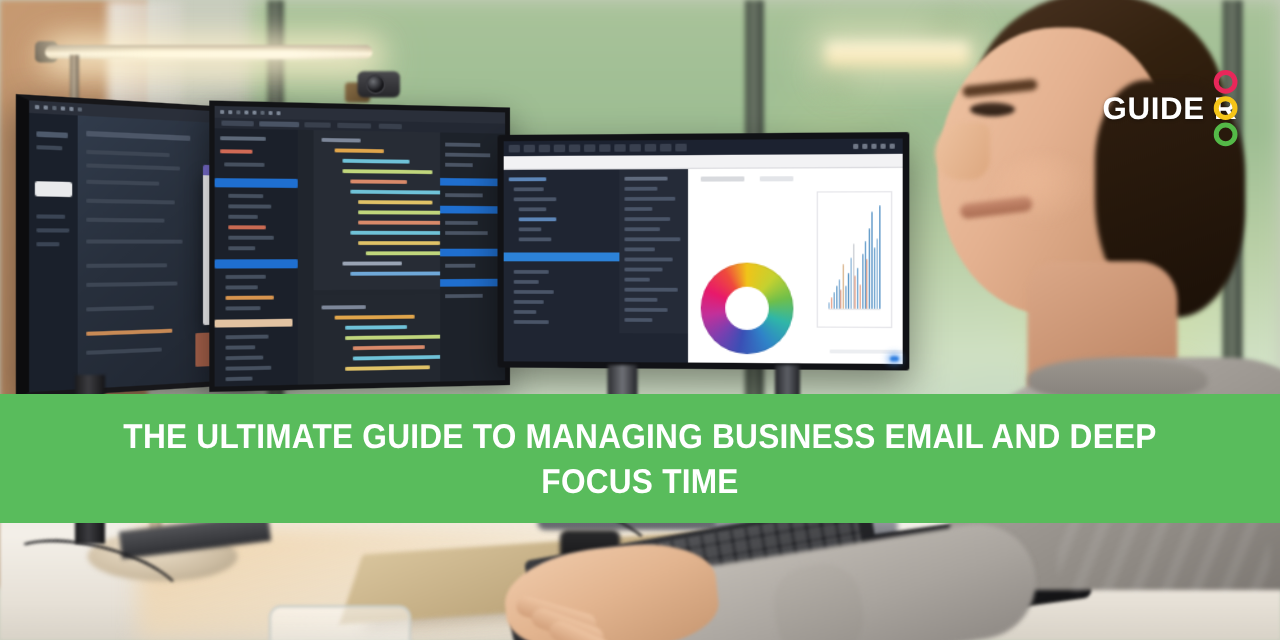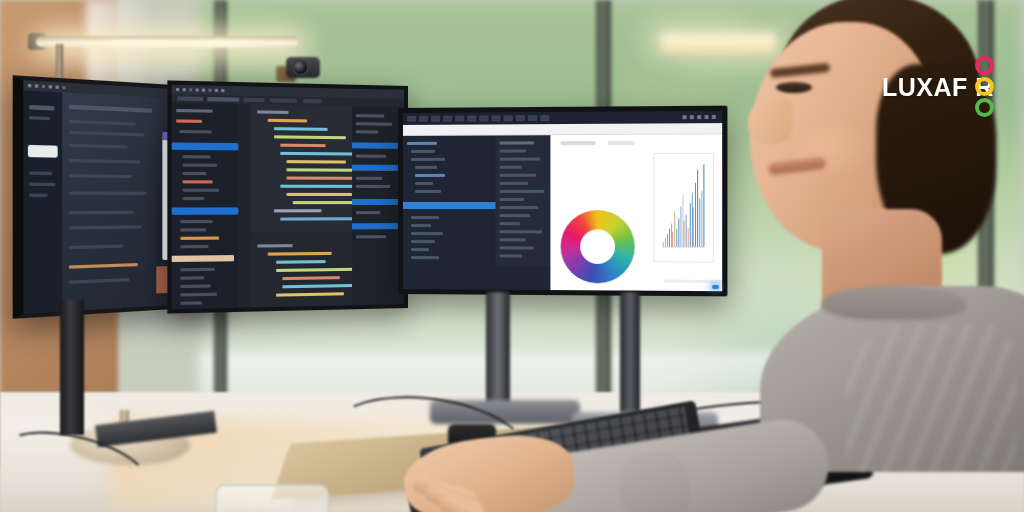--- a/index.html
+++ b/index.html
@@ -785,22 +785,25 @@
     <div class="mouse"></div>
     <div class="mouse-led"></div>
     <div class="hand"></div>
     <div class="finger" style="left:412px; top:484px; width:66px; transform:rotate(16deg);"></div>
     <div class="finger" style="left:424px; top:494px; width:60px; transform:rotate(20deg);"></div>
     <div class="finger" style="left:438px; top:504px; width:52px; transform:rotate(24deg);"></div>
 
   </div>
 
   <div class="logo">
-    <span class="logo-text" style="color: rgb(255, 255, 255);">LUXAF R</span>
+    <span class="logo-text" style="color: rgb(255, 255, 255);">GUIDE R</span>
     <span class="logo-rings">
       <span class="ring r1" id="ring1" style="border-color: rgb(232, 39, 90);"></span>
       <span class="ring r2" id="ring2" style="border-color: rgb(245, 197, 24);"></span>
       <span class="ring r3" id="ring3" style="border-color: rgb(84, 185, 72);"></span>
     </span>
   </div>
 
+  <div class="banner" id="banner" style="background: rgb(89, 188, 92);">
+    <h1 class="banner-title" style="color: rgb(255, 255, 255);">THE ULTIMATE GUIDE TO MANAGING BUSINESS EMAIL AND DEEP FOCUS TIME</h1>
+  </div>
 
 </div>
 
 </body></html>

